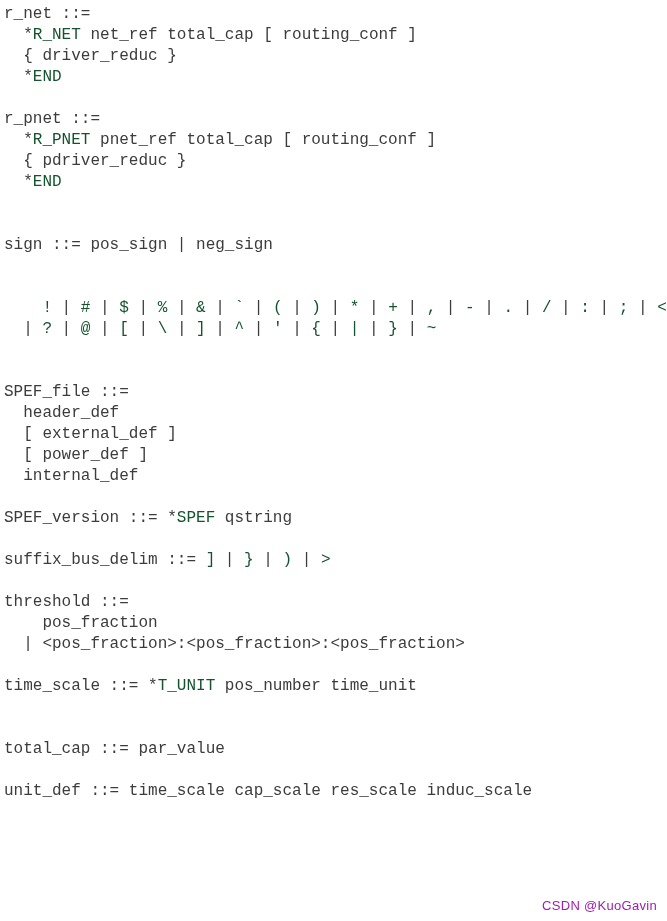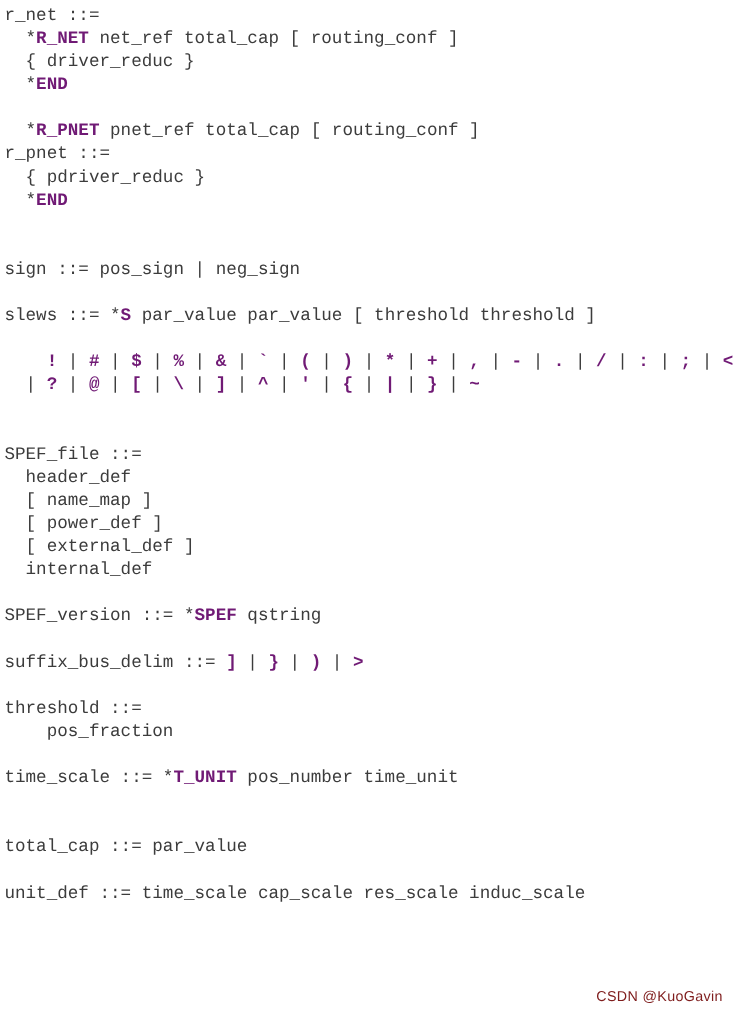--- a/index.html
+++ b/index.html
@@ -32,71 +32,70 @@
     color: #3c3c3c;
     white-space: pre;
     letter-spacing: 0px;
   }
 
   .line.blank {
     height: 21px;
   }
 
   .line b {
-    font-weight: bold;
-    color: #701a75;
+    font-weight: normal;
+    color: #14532d;
   }
 
   .watermark {
     position: absolute;
     right: 10px;
     bottom: 8px;
     font-family: "Liberation Sans", "DejaVu Sans", sans-serif;
     font-size: 13px;
-    color: #7f1d1d;
+    color: #a21caf;
     letter-spacing: 0.3px;
     white-space: pre;
   }
 </style>
 </head>
 <body>
 
 <div id="grammar">
     <div class="line">r_net ::=</div>
     <div class="line">  *<b>R_NET</b> net_ref total_cap [ routing_conf ]</div>
     <div class="line">  { driver_reduc }</div>
     <div class="line">  *<b>END</b></div>
     <div class="line blank">&nbsp;</div>
+    <div class="line">r_pnet ::=</div>
     <div class="line">  *<b>R_PNET</b> pnet_ref total_cap [ routing_conf ]</div>
-    <div class="line">r_pnet ::=</div>
     <div class="line">  { pdriver_reduc }</div>
     <div class="line">  *<b>END</b></div>
     <div class="line blank">&nbsp;</div>
     <div class="line blank">&nbsp;</div>
     <div class="line">sign ::= pos_sign | neg_sign</div>
     <div class="line blank">&nbsp;</div>
-    <div class="line">slews ::= *<b>S</b> par_value par_value [ threshold threshold ]</div>
     <div class="line blank">&nbsp;</div>
     <div class="line">    <b>!</b> | <b>#</b> | <b>$</b> | <b>%</b> | <b>&amp;</b> | <b>`</b> | <b>(</b> | <b>)</b> | <b>*</b> | <b>+</b> | <b>,</b> | <b>-</b> | <b>.</b> | <b>/</b> | <b>:</b> | <b>;</b> | <b>&lt;</b> | | </div>
     <div class="line">  | <b>?</b> | <b>@</b> | <b>[</b> | <b>\</b> | <b>]</b> | <b>^</b> | <b>'</b> | <b>{</b> | <b>|</b> | <b>}</b> | <b>~</b></div>
     <div class="line blank">&nbsp;</div>
     <div class="line blank">&nbsp;</div>
     <div class="line">SPEF_file ::=</div>
     <div class="line">  header_def</div>
-    <div class="line">  [ name_map ]</div>
+    <div class="line">  [ external_def ]</div>
     <div class="line">  [ power_def ]</div>
-    <div class="line">  [ external_def ]</div>
     <div class="line">  internal_def</div>
     <div class="line blank">&nbsp;</div>
     <div class="line">SPEF_version ::= *<b>SPEF</b> qstring</div>
     <div class="line blank">&nbsp;</div>
     <div class="line">suffix_bus_delim ::= <b>]</b> | <b>}</b> | <b>)</b> | <b>&gt;</b></div>
     <div class="line blank">&nbsp;</div>
     <div class="line">threshold ::=</div>
     <div class="line">    pos_fraction</div>
+    <div class="line">  | &lt;pos_fraction&gt;:&lt;pos_fraction&gt;:&lt;pos_fraction&gt;</div>
     <div class="line blank">&nbsp;</div>
     <div class="line">time_scale ::= *<b>T_UNIT</b> pos_number time_unit</div>
     <div class="line blank">&nbsp;</div>
     <div class="line blank">&nbsp;</div>
     <div class="line">total_cap ::= par_value</div>
     <div class="line blank">&nbsp;</div>
     <div class="line">unit_def ::= time_scale cap_scale res_scale induc_scale</div>
     <div class="line blank">&nbsp;</div>
   </div>
 

